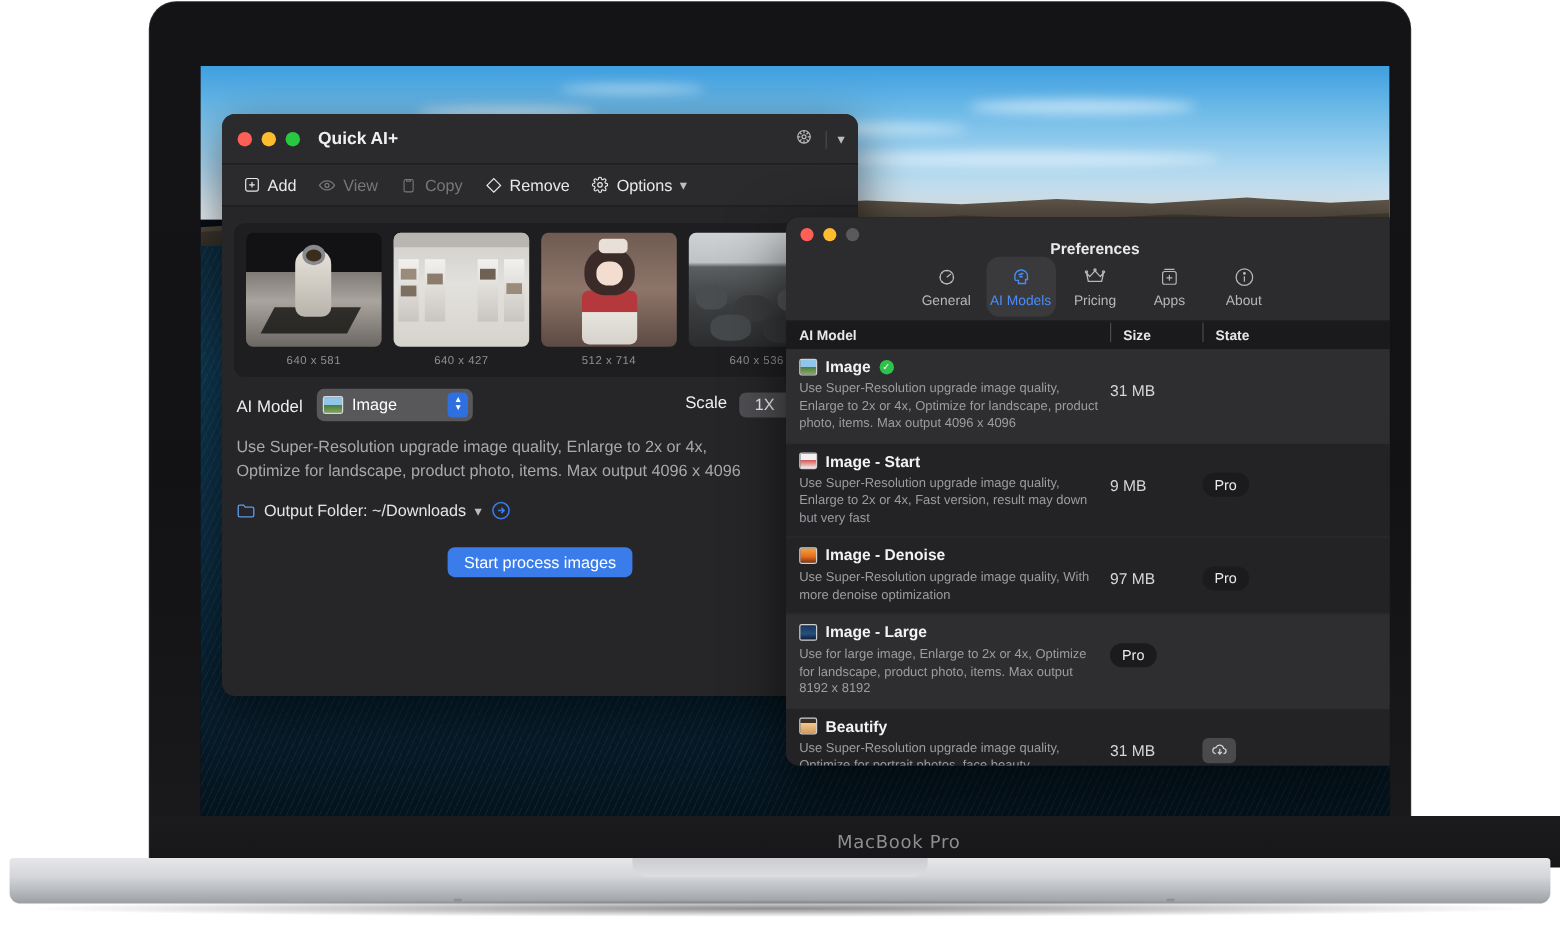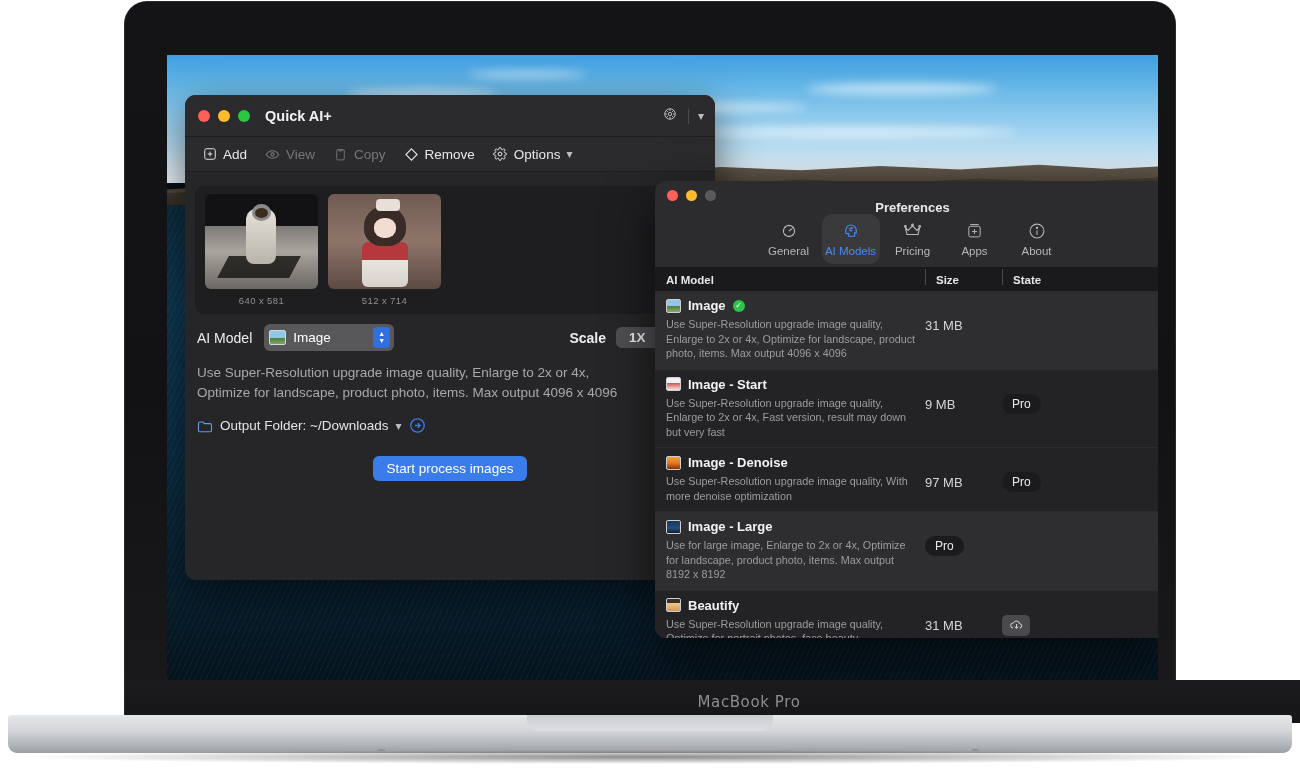--- a/index.html
+++ b/index.html
@@ -160,21 +160,21 @@
     background:#58585b; border-radius:6px; padding:3px 4px 3px 5px; position:relative;
     min-width:130px;
   }
   .picker-ico { width:17px; height:15px; border-radius:2px; background:linear-gradient(180deg,#8fc6ea 0%,#8fc6ea 50%,#4f7a3e 51%,#7ba85c 100%); border:1px solid #d8d8da; }
   .picker-txt { color:#fff; font-size:13.5px; flex:1; }
   .stepper {
     width:17px; height:21px; border-radius:4px; background:#2f6fe0;
     display:flex; flex-direction:column; align-items:center; justify-content:center; gap:1px;
     color:#fff; font-size:7px; line-height:6px;
   }
-  .scale-wrap { margin-left:auto; display:flex; align-items:center; gap:10px;font-weight:bold; }
+  .scale-wrap { margin-left:auto; display:flex; align-items:flex-start; gap:10px; }
   .seg { display:flex; background:#3a3a3d; border-radius:6px; overflow:hidden; }
   .seg-i { padding:3px 13px; color:#f0f0f2; font-size:13.5px; border-right:1px solid #4c4c50; }
   .seg-i.sel { background:#4f4f53; }
 
   .desc { padding:12px 12px 0 12px; color:#a8a8ad; font-size:13.5px; line-height:20px; max-width:470px;}
   .outrow { display:flex; align-items:center; gap:7px; padding:14px 12px 0 12px; }
   .folder-ico { width:16px; height:13px; }
   .out-txt { color:#e4e4e7; font-size:13.5px; }
   .go-btn { width:17px; height:17px; }
   .startrow { display:flex; justify-content:center; padding-top:22px; }
@@ -325,27 +325,52 @@
           <div class="thumb">
             <div class="thumb-img art-moon">
               <span class="shadow"></span>
                 <span class="suit"></span>
                 <span class="helm"></span>
                 <span class="visor"></span>
             </div>
             <div class="thumb-cap">640 x 581</div>
           </div>
           <div class="thumb">
+            <div class="thumb-img art-lib">
+              <span class="shelf" style="left:4px;"></span>
+                <span class="shelf" style="left:26px;"></span>
+              <span class="shelf" style="left:70px;"></span>
+                <span class="shelf" style="left:92px;"></span>
+              <span class="bk" style="left:6px;top:30px;"></span>
+                <span class="bk" style="left:6px;top:44px;background:#7d6f60;"></span>
+              <span class="bk" style="left:28px;top:34px;background:#8b7c6b;"></span>
+              <span class="bk" style="left:72px;top:30px;background:#6f6254;"></span>
+                <span class="bk" style="left:94px;top:42px;"></span>
+              <span style="position:absolute;left:0;top:0;width:113px;height:12px;background:#b9b6b1;"></span>
+            </div>
+            <div class="thumb-cap">640 x 427</div>
+          </div>
+          <div class="thumb">
             <div class="thumb-img art-anime">
               <span class="dress"></span>
                 <span class="hair"></span>
                 <span class="face"></span>
                 <span class="bow"></span>
             </div>
             <div class="thumb-cap">512 x 714</div>
+          </div>
+          <div class="thumb">
+            <div class="thumb-img art-rock">
+              <span class="r" style="left:6px;top:44px;width:26px;height:20px;"></span>
+              <span class="r" style="left:38px;top:52px;width:30px;height:22px;background:#3a3c3e;"></span>
+              <span class="r" style="left:74px;top:46px;width:28px;height:20px;background:#545759;"></span>
+              <span class="r" style="left:18px;top:68px;width:34px;height:22px;background:#46494b;"></span>
+              <span class="r" style="left:62px;top:70px;width:36px;height:22px;background:#353739;"></span>
+            </div>
+            <div class="thumb-cap">640 x 536</div>
           </div>
         </div>
 
         <div class="row-model">
           <span class="lbl">AI Model</span>
           <div class="picker">
             <span class="picker-ico"></span>
             <span class="picker-txt">Image</span>
             <span class="stepper">
               <span>▲</span>

